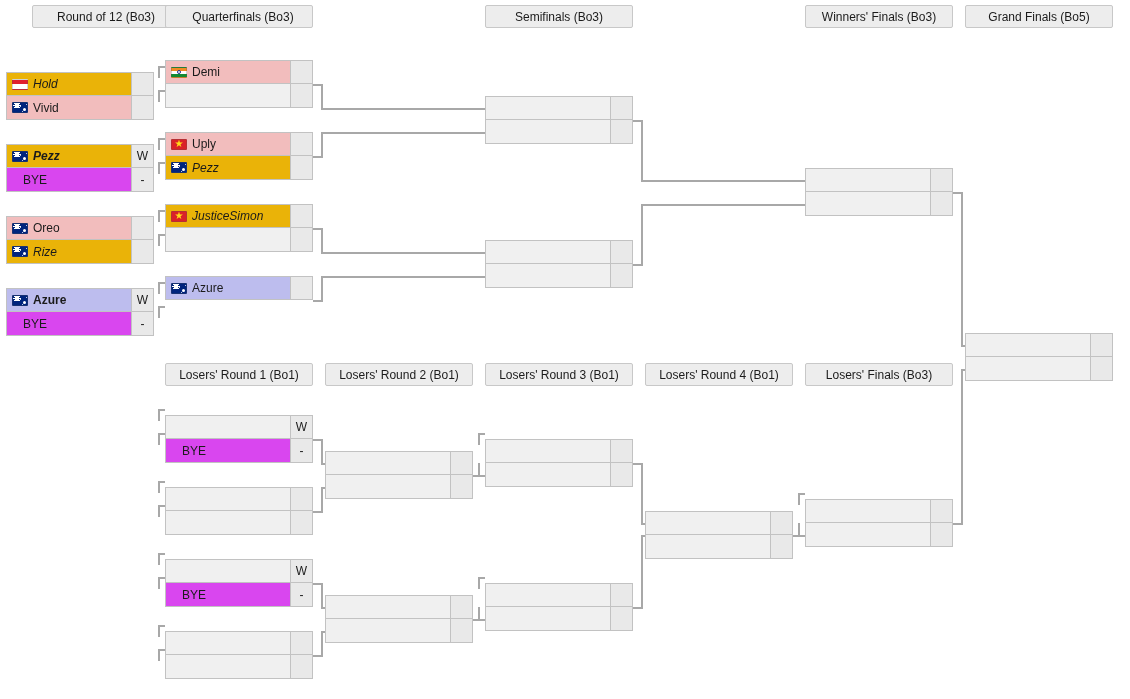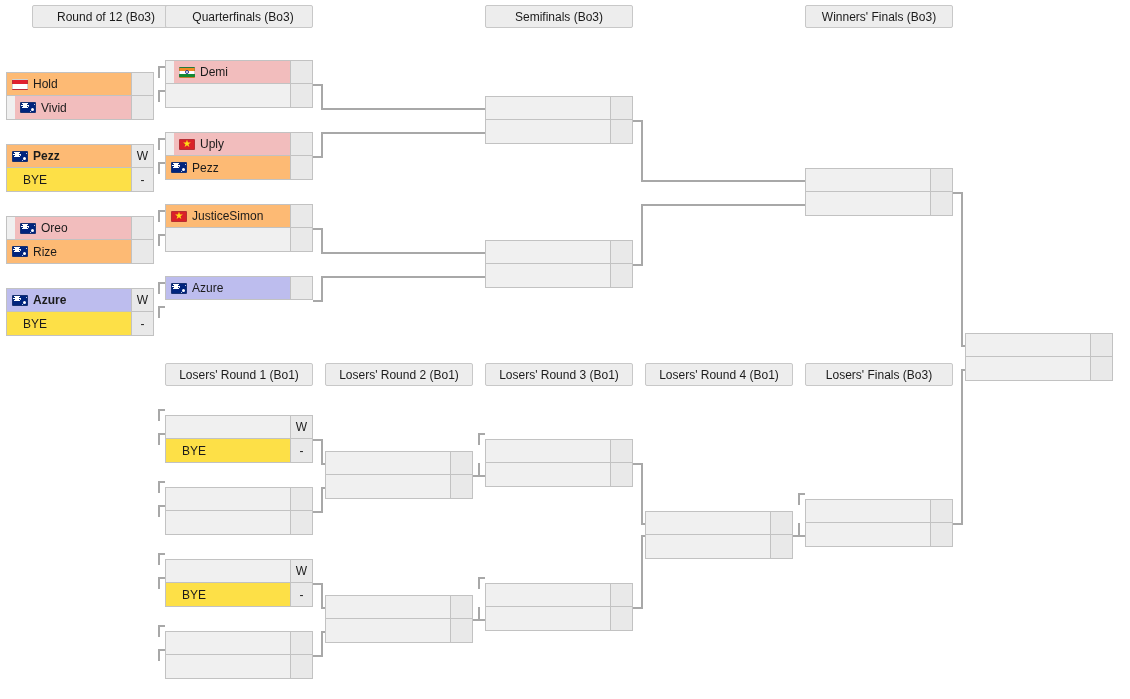--- a/index.html
+++ b/index.html
@@ -27,24 +27,24 @@
   .opp .name{
     flex:1 1 auto;display:flex;align-items:center;gap:5px;
     padding:0 4px 0 5px;overflow:hidden;white-space:nowrap;
     font-size:12px;line-height:22px;box-sizing:border-box;
   }
   .opp .score{
     flex:0 0 22px;width:22px;display:flex;align-items:center;justify-content:center;
     border-left:1px solid #c2c2c2;background:#e9e9e9;
     font-size:12px;box-sizing:border-box;
   }
-  .opp.win   .name{background:#fdba74;}
-  .opp.loss  .name{background:#f2bdbd;margin-left:8px;}
+  .opp.win   .name{background:#eab308;font-style:italic;}
+  .opp.loss  .name{background:#f2bdbd;}
   .opp.adv   .name{background:#bdbdee;}
-  .opp.bye   .name{background:#fde047;padding-left:16px;}
+  .opp.bye   .name{background:#d946ef;padding-left:16px;}
   .opp.empty .name{background:#f0f0f0;}
   .opp.bold  .name{font-weight:bold;}
 
   
   .flag{
     flex:0 0 16px;width:16px;height:11px;display:inline-block;
     border:1px solid #55555544;box-sizing:border-box;position:relative;overflow:hidden;
     border-radius:1px;
   }
   .flag-id{background:linear-gradient(to bottom,#e0202e 0 50%,#ffffff 50% 100%);}
@@ -159,20 +159,21 @@
     <div class="ln lnv" style="left: 641px; top: 535px; height: 72px;"></div>
     <div class="ln lnh" style="left: 641px; top: 535px; width: 4px;"></div>
     <div class="ln lnv" style="left: 798px; top: 493px; height: 12px;"></div>
     <div class="ln lnh" style="left: 798px; top: 493px; width: 7px;"></div>
     <div class="ln lnh" style="left: 793px; top: 535px; width: 12px;"></div>
     <div class="ln lnv" style="left: 798px; top: 523px; height: 12px;"></div>
     <div class="round-header" style="left: 6px; top: 5px; width: 148px; margin-left: 26px;">Round of 12 (Bo3)</div>
     <div class="round-header" style="left: 165px; top: 5px; width: 148px; padding-left: 8px;">Quarterfinals (Bo3)</div>
     <div class="round-header" style="left: 485px; top: 5px; width: 148px;">Semifinals (Bo3)</div>
     <div class="round-header" style="left: 805px; top: 5px; width: 148px;">Winners' Finals (Bo3)</div>
+    <div class="round-header" style="left: 965px; top: 5px; width: 148px;">Grand Finals (Bo5)</div>
     <div class="round-header" style="left: 165px; top: 363px; width: 148px;">Losers' Round 1 (Bo1)</div>
     <div class="round-header" style="left: 325px; top: 363px; width: 148px;">Losers' Round 2 (Bo1)</div>
     <div class="round-header" style="left: 485px; top: 363px; width: 148px;">Losers' Round 3 (Bo1)</div>
     <div class="round-header" style="left: 645px; top: 363px; width: 148px;">Losers' Round 4 (Bo1)</div>
     <div class="round-header" style="left: 805px; top: 363px; width: 148px;">Losers' Finals (Bo3)</div>
     <div class="match" style="left: 6px; top: 72px; width: 148px;">
       <div class="opp win">
         <div class="name">
           <span class="flag flag-id"></span>
           <span>Hold</span>

